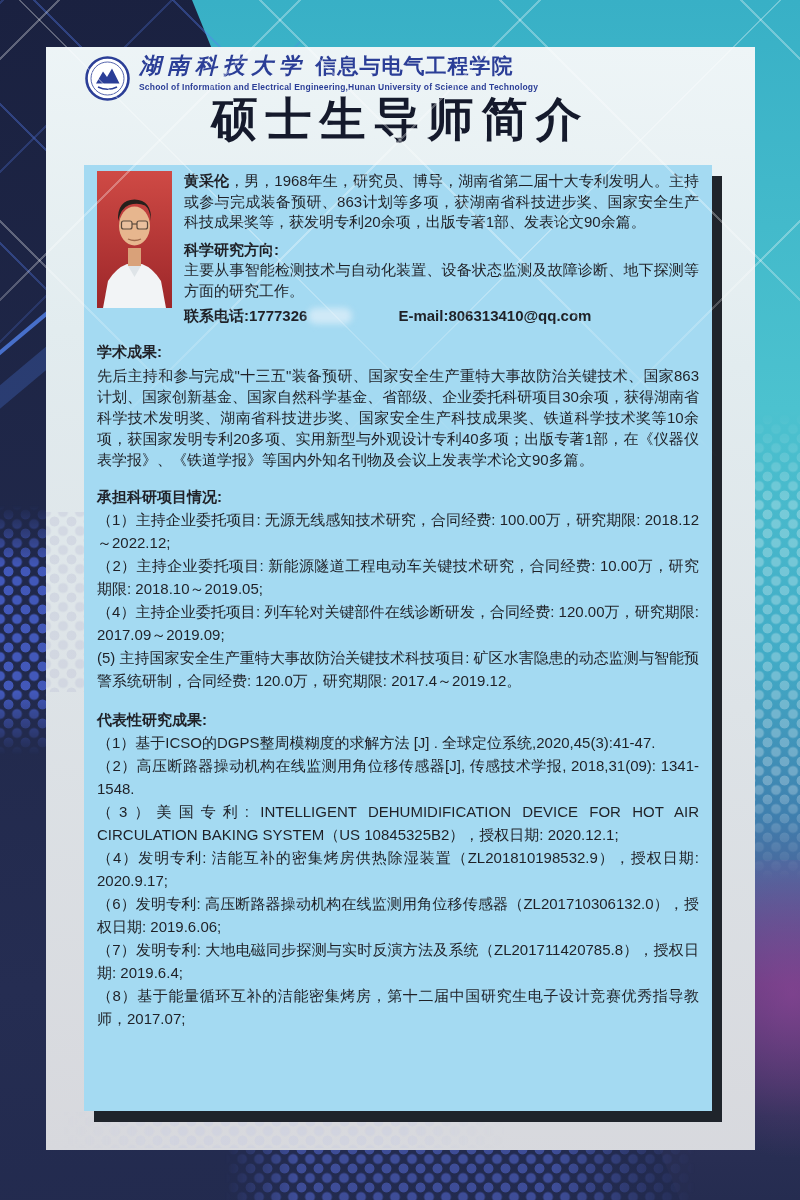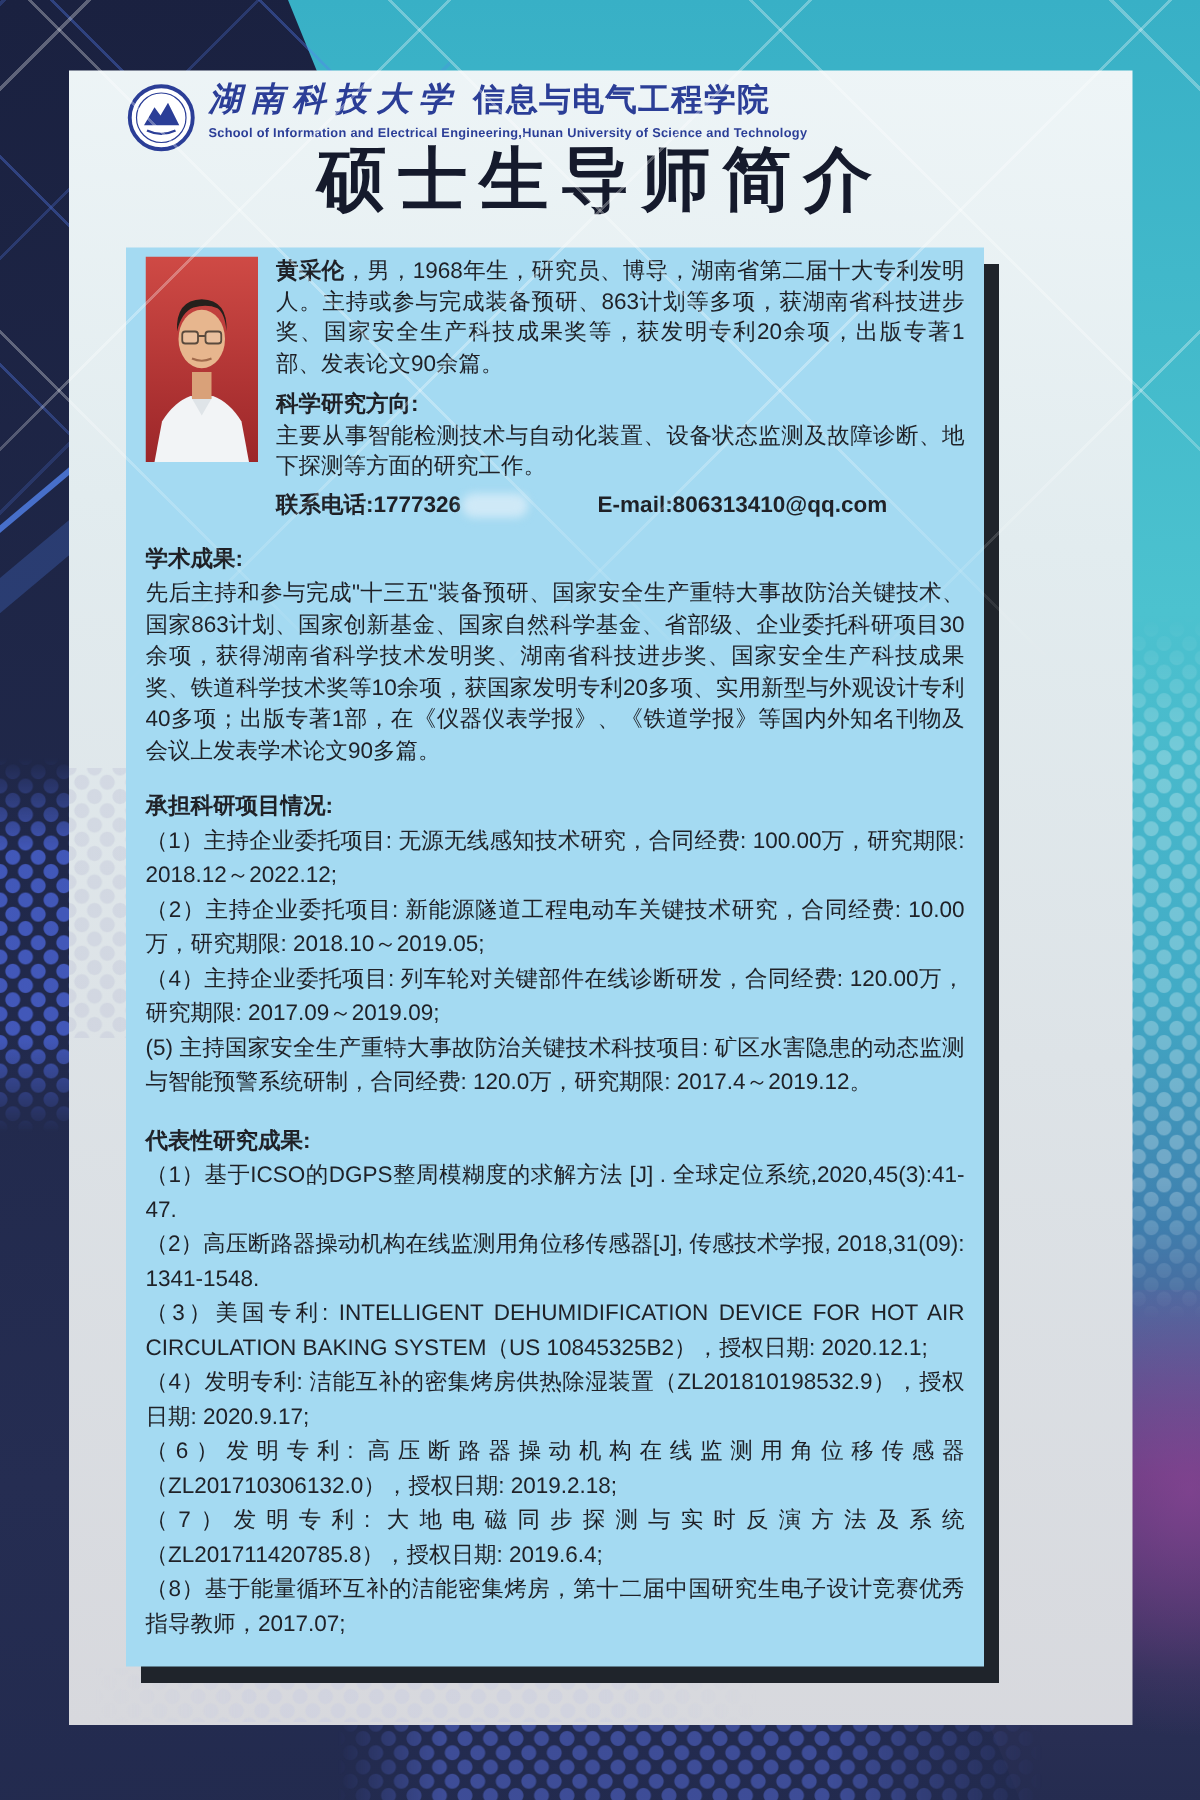--- a/index.html
+++ b/index.html
@@ -82,21 +82,21 @@
   .school-cn{font-family:"Liberation Serif","DejaVu Serif",serif;font-style:italic;font-weight:700;font-size:22px;letter-spacing:6px;}
   .college-cn{font-weight:800;font-size:21px;letter-spacing:1px;margin-left:4px;}
   .logo-en{color:var(--logo-blue,#2b3e97);font-size:8.5px;font-weight:700;letter-spacing:.2px;margin-top:1px;white-space:nowrap;}
   .title{
     position:absolute;left:0;top:42px;width:100%;margin:0;text-align:center;
     font-family:"Liberation Serif","DejaVu Serif",serif;font-weight:900;
     font-size:46px;letter-spacing:8px;color:#151a2c;
   }
   
   .panel{
-    position:absolute;left:38px;top:118px;width:572px;height:946px;box-sizing:border-box;
+    position:absolute;left:38px;top:118px;width:628px;height:946px;box-sizing:border-box;
     background:var(--panel-blue,#a4daf2);
     box-shadow:10px 11px 0 var(--shadow-dark,#1f242b);
     padding:6px 13px;overflow:hidden;
     color:var(--text-dark,#1f2127);font-size:15px;
   }
   .profile{display:flex;gap:12px;}
   .photo{flex:none;width:75px;height:137px;}
   .profile-text{flex:1;min-width:0;line-height:20.5px;text-align:justify;}
   .profile-text p{margin:0;}
   .dir-head{font-weight:700;margin-top:7px !important;}
@@ -191,21 +191,21 @@
         <p>（4）主持企业委托项目: 列车轮对关键部件在线诊断研发，合同经费: 120.00万，研究期限: 2017.09～2019.09;</p>
         <p>(5) 主持国家安全生产重特大事故防治关键技术科技项目: 矿区水害隐患的动态监测与智能预警系统研制，合同经费: 120.0万，研究期限: 2017.4～2019.12。</p>
       </section>
 
       <section class="sec-achievements">
         <p class="sec-head">代表性研究成果:</p>
         <p>（1）基于ICSO的DGPS整周模糊度的求解方法 [J] . 全球定位系统,2020,45(3):41-47.</p>
         <p>（2）高压断路器操动机构在线监测用角位移传感器[J], 传感技术学报, 2018,31(09): 1341-1548.</p>
         <p>（3）美国专利: INTELLIGENT DEHUMIDIFICATION DEVICE FOR HOT AIR CIRCULATION BAKING SYSTEM（US 10845325B2），授权日期: 2020.12.1;</p>
         <p>（4）发明专利: 洁能互补的密集烤房供热除湿装置（ZL201810198532.9），授权日期: 2020.9.17;</p>
-        <p>（6）发明专利: 高压断路器操动机构在线监测用角位移传感器（ZL201710306132.0），授权日期: 2019.2.18;</p>
+        <p>（6）发明专利: 高压断路器操动机构在线监测用角位移传感器（ZL201710306132.0），授权日期: 2019.6.06;</p>
         <p>（7）发明专利: 大地电磁同步探测与实时反演方法及系统（ZL201711420785.8），授权日期: 2019.6.4;</p>
         <p>（8）基于能量循环互补的洁能密集烤房，第十二届中国研究生电子设计竞赛优秀指导教师，2017.07;</p>
 
       </section>
     </div>
   </div>
 
   <div class="x-lines"></div>
 </div>
 

